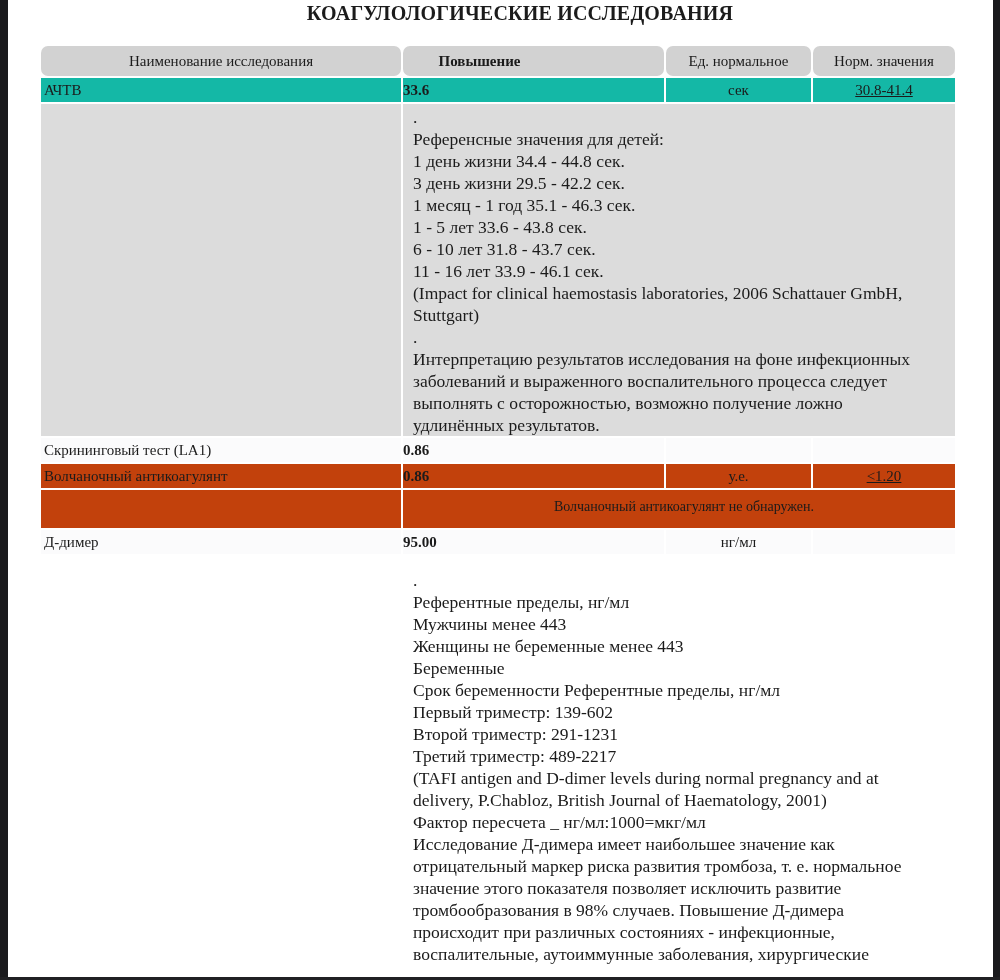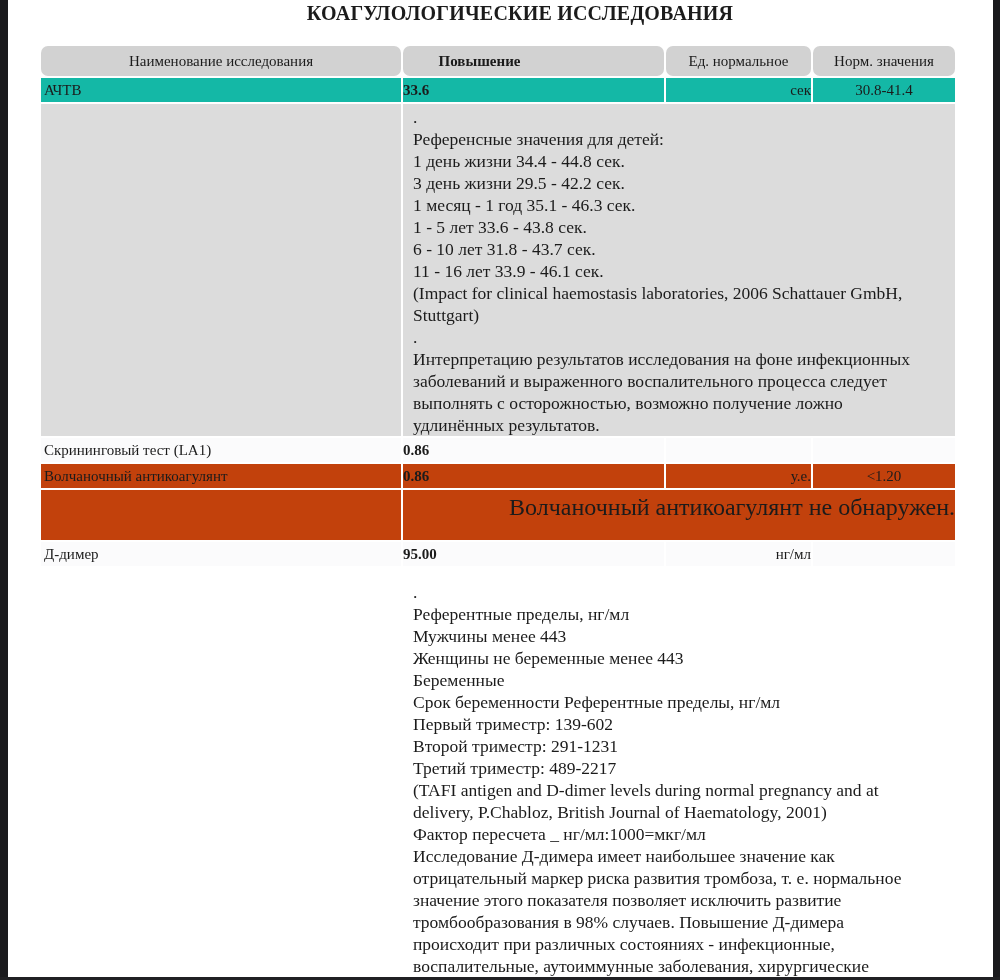--- a/index.html
+++ b/index.html
@@ -44,43 +44,43 @@
     font-size: 15px;
     text-align: center;
     padding: 0;
     border-radius: 7px;
   }
   th.result-h { font-weight: bold; padding-right: 108px; }
 
   td { font-size: 15px; padding: 0; vertical-align: middle; }
   td.name-cell   { height: 24px; padding-left: 3px; text-align: left; }
   td.result-cell { text-align: left; font-weight: bold; padding-right: 108px; }
-  td.unit-cell   { text-align: right; }
-  td.norm-cell   { text-align: center; }
+  td.unit-cell   { text-align: center; }
+  td.norm-cell   { text-align: center; text-decoration: underline; }
 
   .bg-row-a   { background: #14b8a6; } 
   .bg-comment { background: #dcdcdc; } 
   .bg-row-b   { background: #fbfbfc; } 
   .bg-row-c   { background: #c2410c; } 
 
   td.comment-cell {
     font-size: 17.5px;
     line-height: 22px;
     white-space: pre-line;
     text-align: left;
     vertical-align: top;
     padding: 2px 4px 0 10px;
   }
   td.comment-single {
-    font-size: 24px;
+    font-size: 14px;
     height: 34px;
     white-space: normal;
     vertical-align: middle;
-    padding: 0 0 16px 10px;
-    text-align: right;
+    padding: 0 0 4px 10px;
+    text-align: center;
   }
   td.comment-last { padding-top: 13px; background: #ffffff; }
 </style>
 </head>
 <body>
 
 <div class="edge-bar-left"></div>
 <div class="edge-bar-right"></div>
 
 <h1 class="doc-title">КОАГУЛОЛОГИЧЕСКИЕ ИССЛЕДОВАНИЯ</h1>

